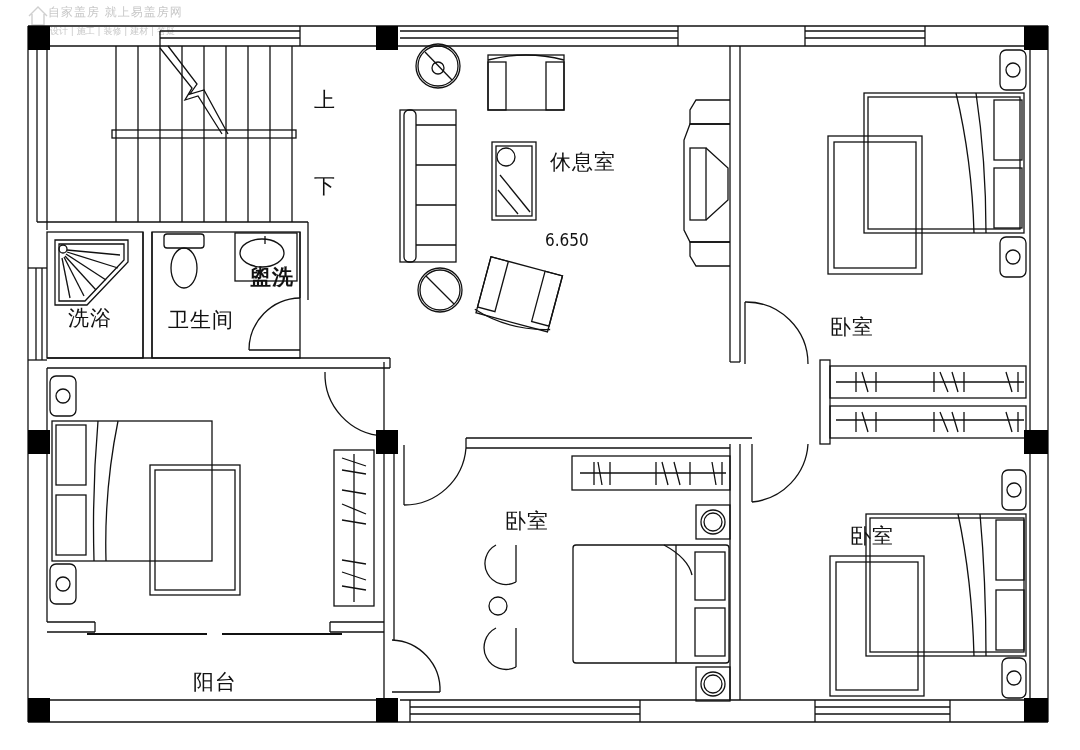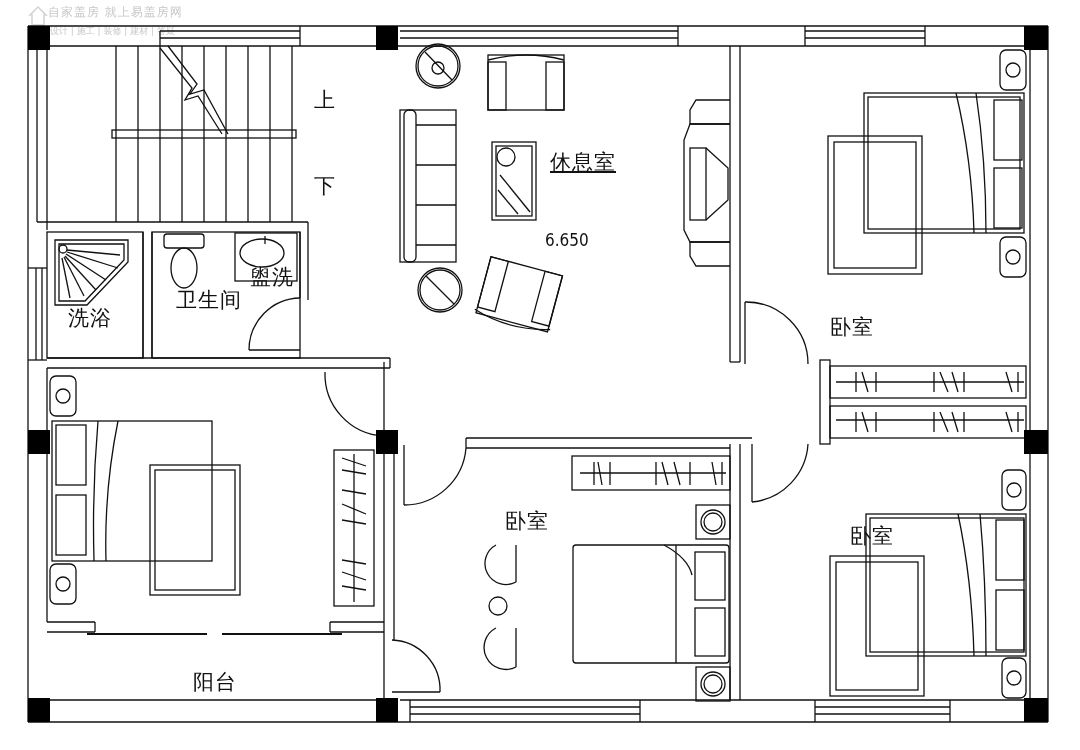--- a/index.html
+++ b/index.html
@@ -285,21 +285,21 @@
     <rect x="376" y="430" width="22" height="24"></rect>
     <rect x="1024" y="430" width="24" height="24"></rect>
     <rect x="28" y="698" width="22" height="24"></rect>
     <rect x="376" y="698" width="22" height="24"></rect>
     <rect x="1024" y="698" width="24" height="24"></rect>
   </g>
 </svg>
 
 <span class="label room-label" style="left:314px;top:86px;">上</span>
 <span class="label room-label" style="left:314px;top:172px;">下</span>
-<span class="label room-label" style="left:550px;top:148px;text-decoration:underline;">休息室</span>
+<span class="label room-label" style="left:550px;top:148px;">休息室</span>
 <span class="label elev-label" style="left:545px;top:230px;">6.650</span>
-<span class="label room-label" style="left:168px;top:286px;margin-left:8px;">卫生间</span>
+<span class="label room-label" style="left:168px;top:306px;">卫生间</span>
 <span class="label room-label" style="left:68px;top:304px;">洗浴</span>
-<span class="label room-label" style="left:250px;top:263px;">盥洗</span>
+<span class="label room-label" style="left:250px;top:263px;font-weight:bold;">盥洗</span>
 <span class="label room-label" style="left:830px;top:313px;">卧室</span>
 <span class="label room-label" style="left:850px;top:522px;">卧室</span>
 <span class="label room-label" style="left:505px;top:507px;">卧室</span>
 <span class="label room-label" style="left:182px;top:668px;margin-left:11px;">阳台</span>
 
 </body></html>

